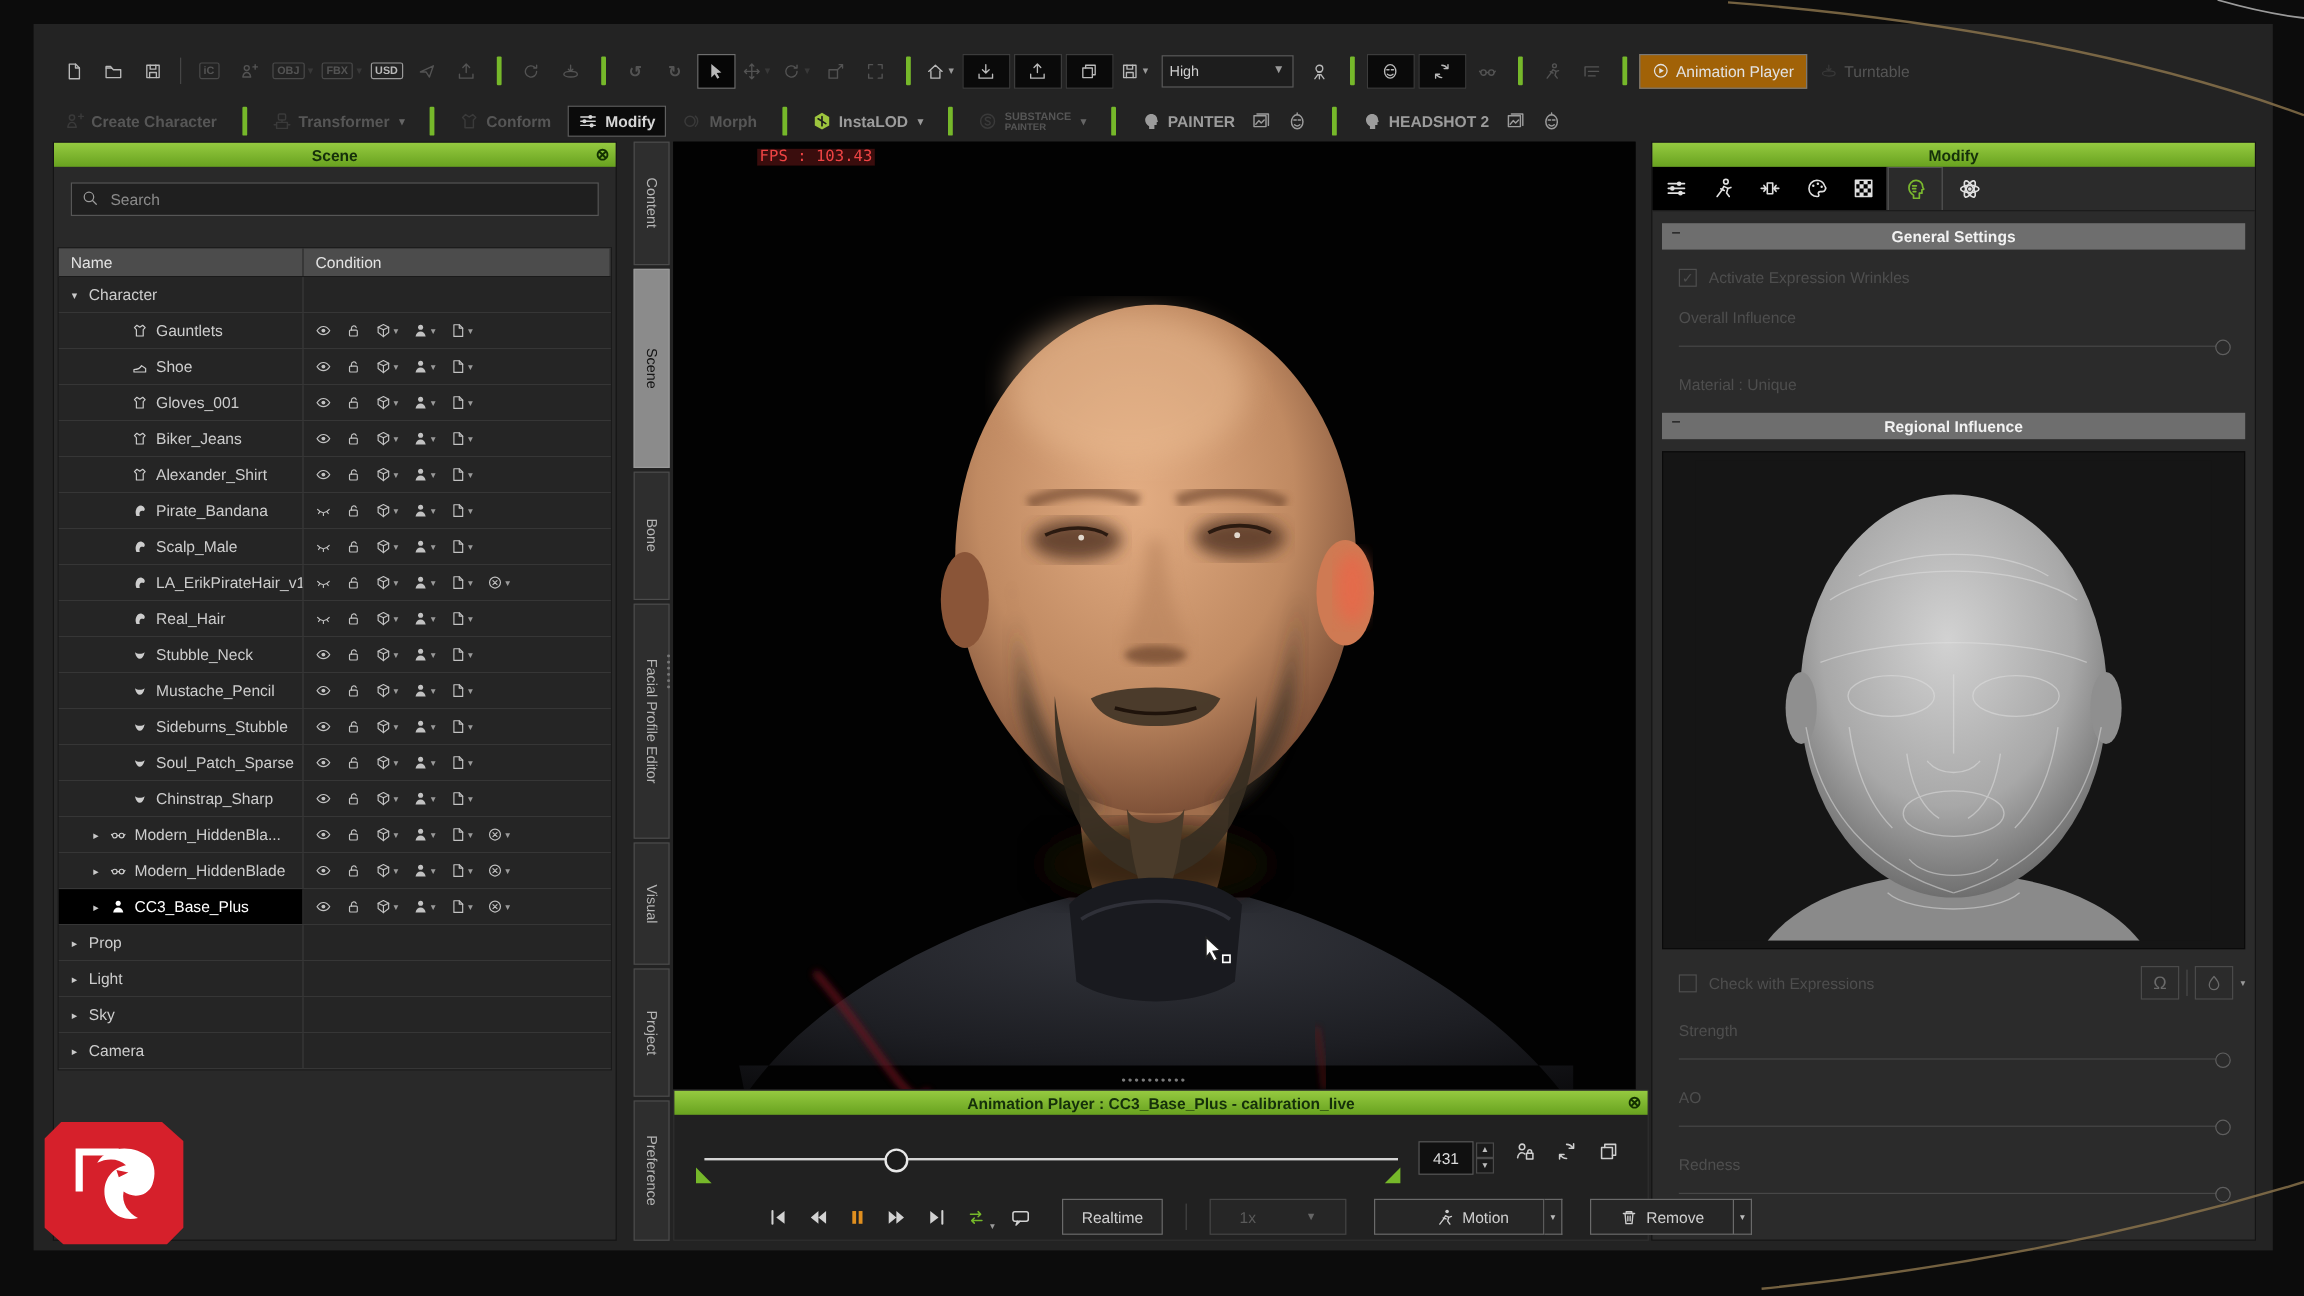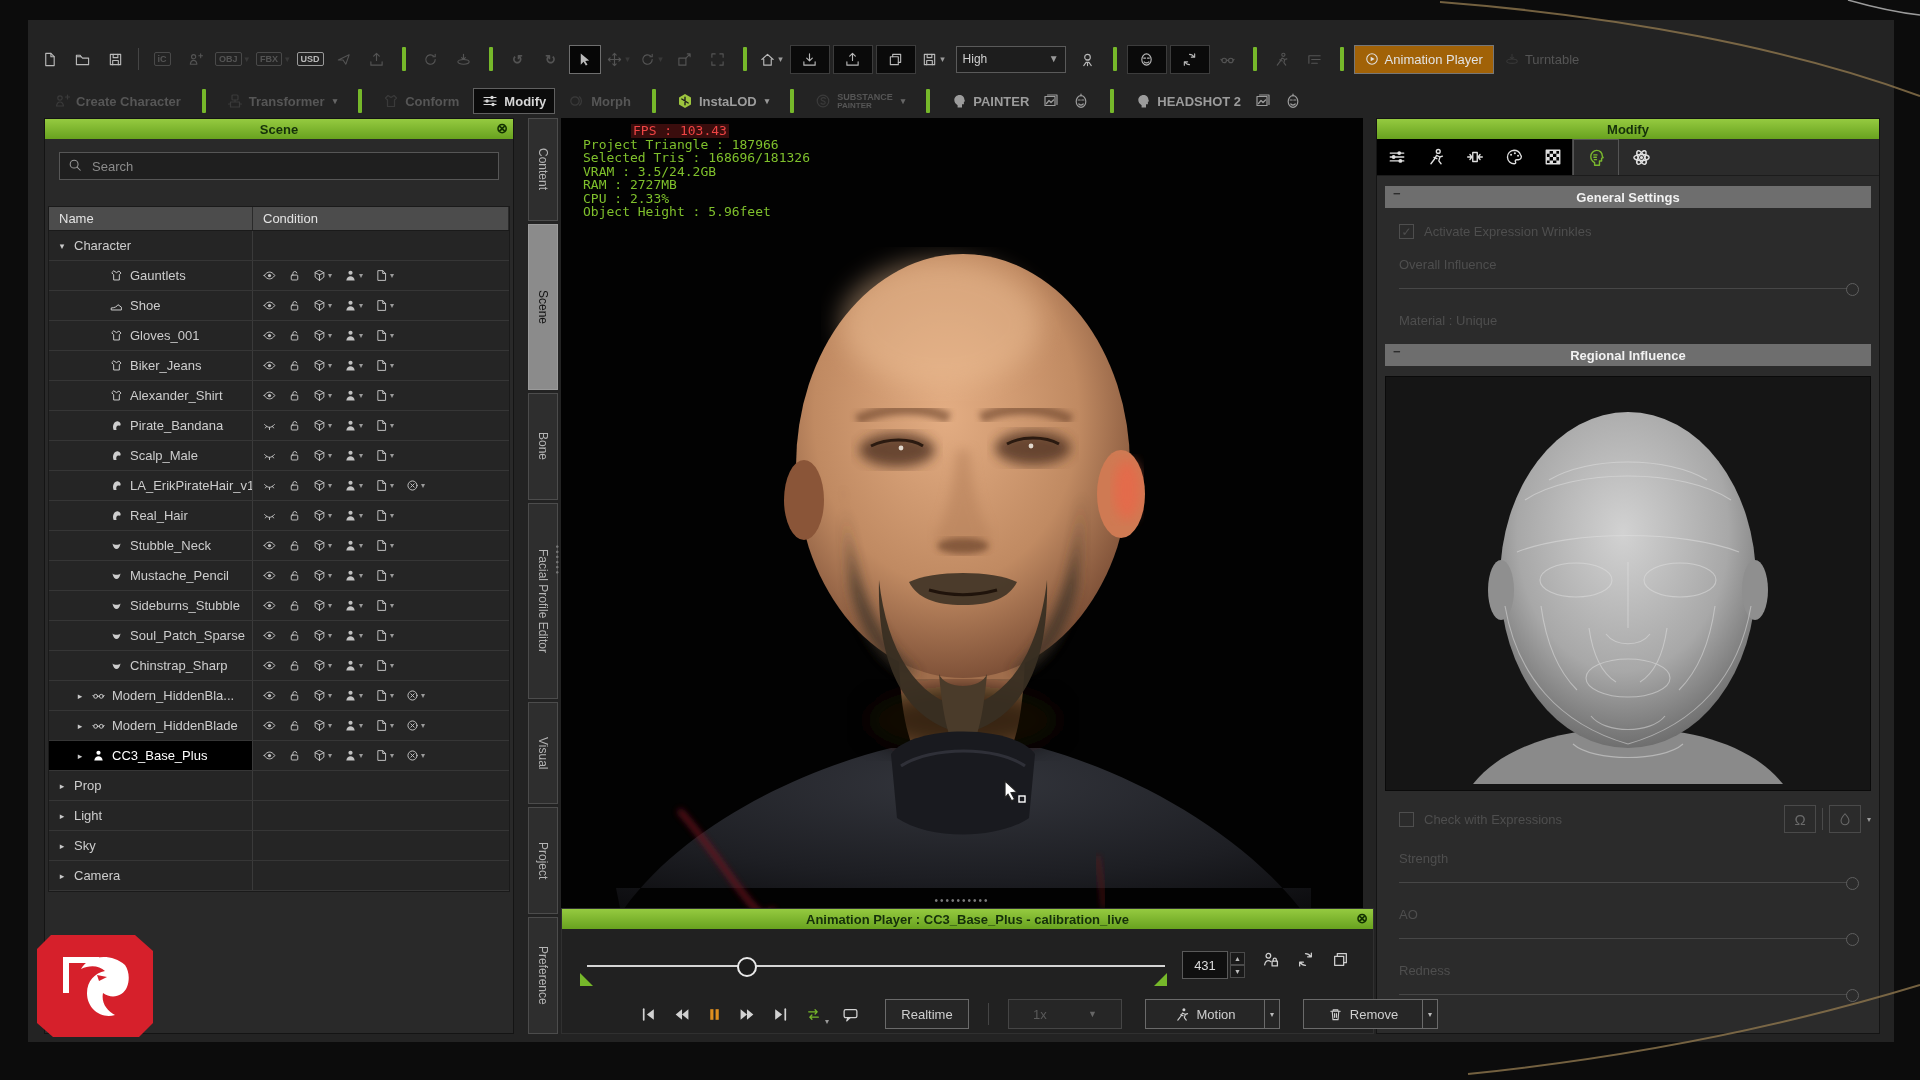--- a/index.html
+++ b/index.html
@@ -1,21 +1,21 @@
 <!DOCTYPE html>
 <html><head>
 <meta charset="utf-8">
 <style>
   html,body{margin:0;padding:0;background:#000;}
   .screen{position:relative;width:1920px;height:1080px;background:#0c0c0c;overflow:hidden;
           font-family:"Liberation Sans",sans-serif;color:#c8c8c8;font-size:13px;}
   .app-bg{position:absolute;left:28px;top:20px;width:1866px;height:1022px;background:#232323;}
 
   
-  .toolbar1{position:absolute;left:34px;top:40px;height:38px;display:flex;align-items:center;gap:3px;z-index:5;}
+  .toolbar1{position:absolute;left:46px;top:40px;height:38px;display:flex;align-items:center;gap:3px;z-index:5;}
   .toolbar2{position:absolute;left:46px;top:82px;height:38px;display:flex;align-items:center;gap:6px;z-index:5;}
   .tbi{min-width:26px;height:27px;display:flex;align-items:center;justify-content:center;color:#b9b9b9;gap:1px;padding:0 2px;}
   .tbi.dis{opacity:.32;}
   .tbi.activebox{background:#060606;border:1px solid #6e6e6e;}
   .tbi.blackbox{background:#0a0a0a;border:1px solid #3c3c3c;width:34px;}
   .tbi .txt{font-size:10px;font-weight:bold;letter-spacing:.5px;}
   .tbi .boxed{border:1px solid #9a9a9a;padding:1px 3px;border-radius:2px;font-size:9px;font-weight:bold;}
   .caret{font-size:9px;color:#9a9a9a;line-height:1;margin-left:2px;}
   .dis .caret{color:#666;}
   .vsep{width:1px;height:22px;background:#454545;margin:0 5px;}
@@ -1536,28 +1536,20 @@
       <path d="M522,360 C518,450 492,520 450,554 C478,558 506,518 516,468" fill="#3a3026" opacity=".8" filter="url(#b6)"></path>
       <path d="M348,464 C372,452 432,452 456,464 C448,480 430,487 402,487 C374,487 356,480 348,464 Z" fill="#453728" opacity=".95"></path>
       <path d="M368,472 C390,478 414,478 436,472" stroke="#1f130b" stroke-width="3" fill="none"></path>
       <path d="M318,462 C326,534 356,580 402,590 C448,580 478,534 486,462 C488,546 462,602 402,616 C342,602 316,546 318,462 Z" fill="#382e22" opacity=".95"></path>
       <path d="M378,556 C382,600 388,628 402,640 C416,628 422,600 426,556 C420,572 384,572 378,556 Z" fill="#4a3b2a"></path>
       <path d="M330,636 C352,606 452,606 474,636 L468,700 C436,722 368,722 336,700 Z" fill="#191a1f"></path>
       <path d="M340,648 C370,628 436,628 464,648" stroke="#34363e" stroke-width="3" fill="none" opacity=".8"></path>
     </svg>
     <div class="stats">
       <div class="fps">FPS : 103.43</div>
-      <div id="stat-lines">
-          <div>Project Triangle : 187966</div>
-          <div>Selected Tris : 168696/181326</div>
-          <div>VRAM : 3.5/24.2GB</div>
-          <div>RAM : 2727MB</div>
-          <div>CPU : 2.33%</div>
-          <div>Object Height : 5.96feet</div>
-        </div>
     </div>
     <div class="vp-dots">••••••••••</div>
     <svg class="cursor" width="26" height="28">
       <path d="M3 2l12 11-6 .7 3.6 6.6-3 1.6-3.6-6.6L3 19z" fill="#fff" stroke="#222" stroke-width="1.2"></path>
       <rect x="17" y="17" width="6" height="6" fill="none" stroke="#fff" stroke-width="1.4"></rect>
     </svg>
   </div>
 
   <div class="player">
     <div class="green-hd">
@@ -1643,21 +1635,21 @@
               <path d="M5.5 11l-1 3 3-3"></path>
             </svg>
           </div>
           <div class="btn" style="width: 82px; margin-left: 14px;">Realtime</div>
           <span class="vsep" style="margin: 0px 10px;"></span>
           <div class="btn dis" style="width: 64px; justify-content: space-between; padding: 0px 24px;">
             <span>1x</span>
             <span class="caret">▼</span>
           </div>
           <div class="dropcell" style="margin-left: 14px;">
-            <div class="btn" style="width: 118px;">
+            <div class="btn" style="width: 118px; padding-left: 22px;">
               <span class="ic13">
                 <svg width="15" height="15" viewBox="0 0 16 16" fill="none" stroke="currentColor" stroke-width="1.2" stroke-linecap="round" stroke-linejoin="round">
                   <circle cx="9.5" cy="2.8" r="1.6" fill="currentColor" stroke="none"></circle>
                   <path d="M3 14l3.4-4.4L8 6.5l3 1.4 2.4-.8M8.6 9.4L6 8.4M11 7.9l-1 3.4 2 2.7"></path>
                 </svg>
               </span>
               <span>Motion</span>
             </div>
             <div class="dc">▾</div>
           </div>

